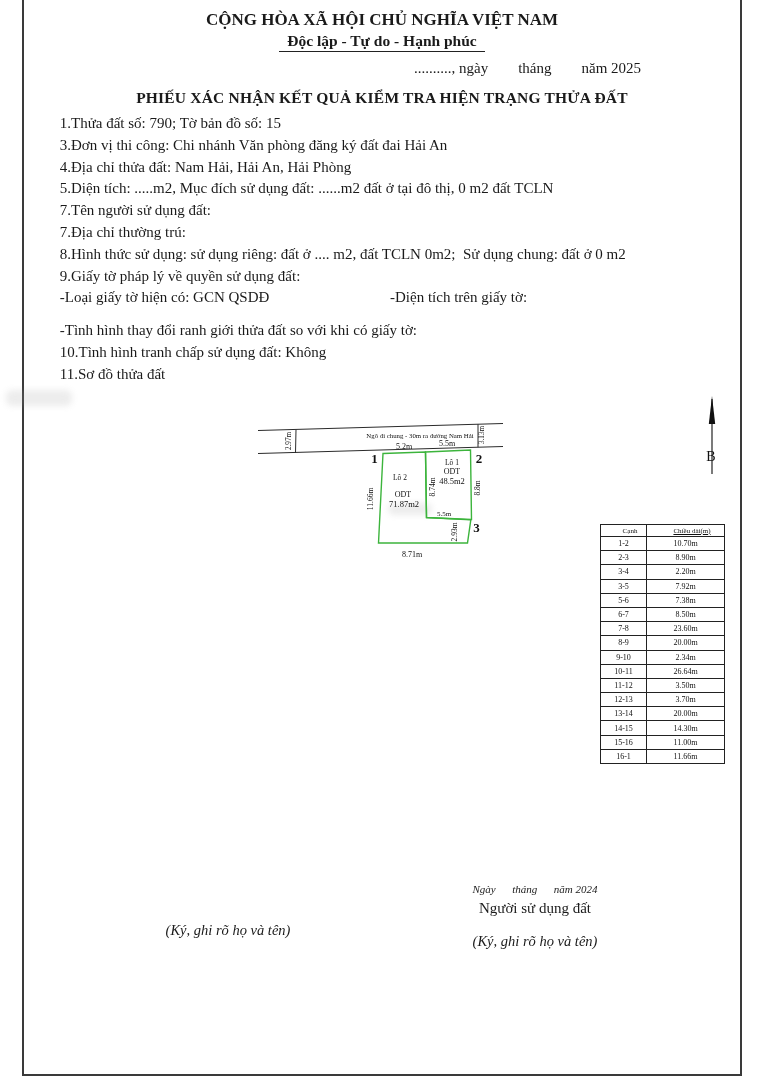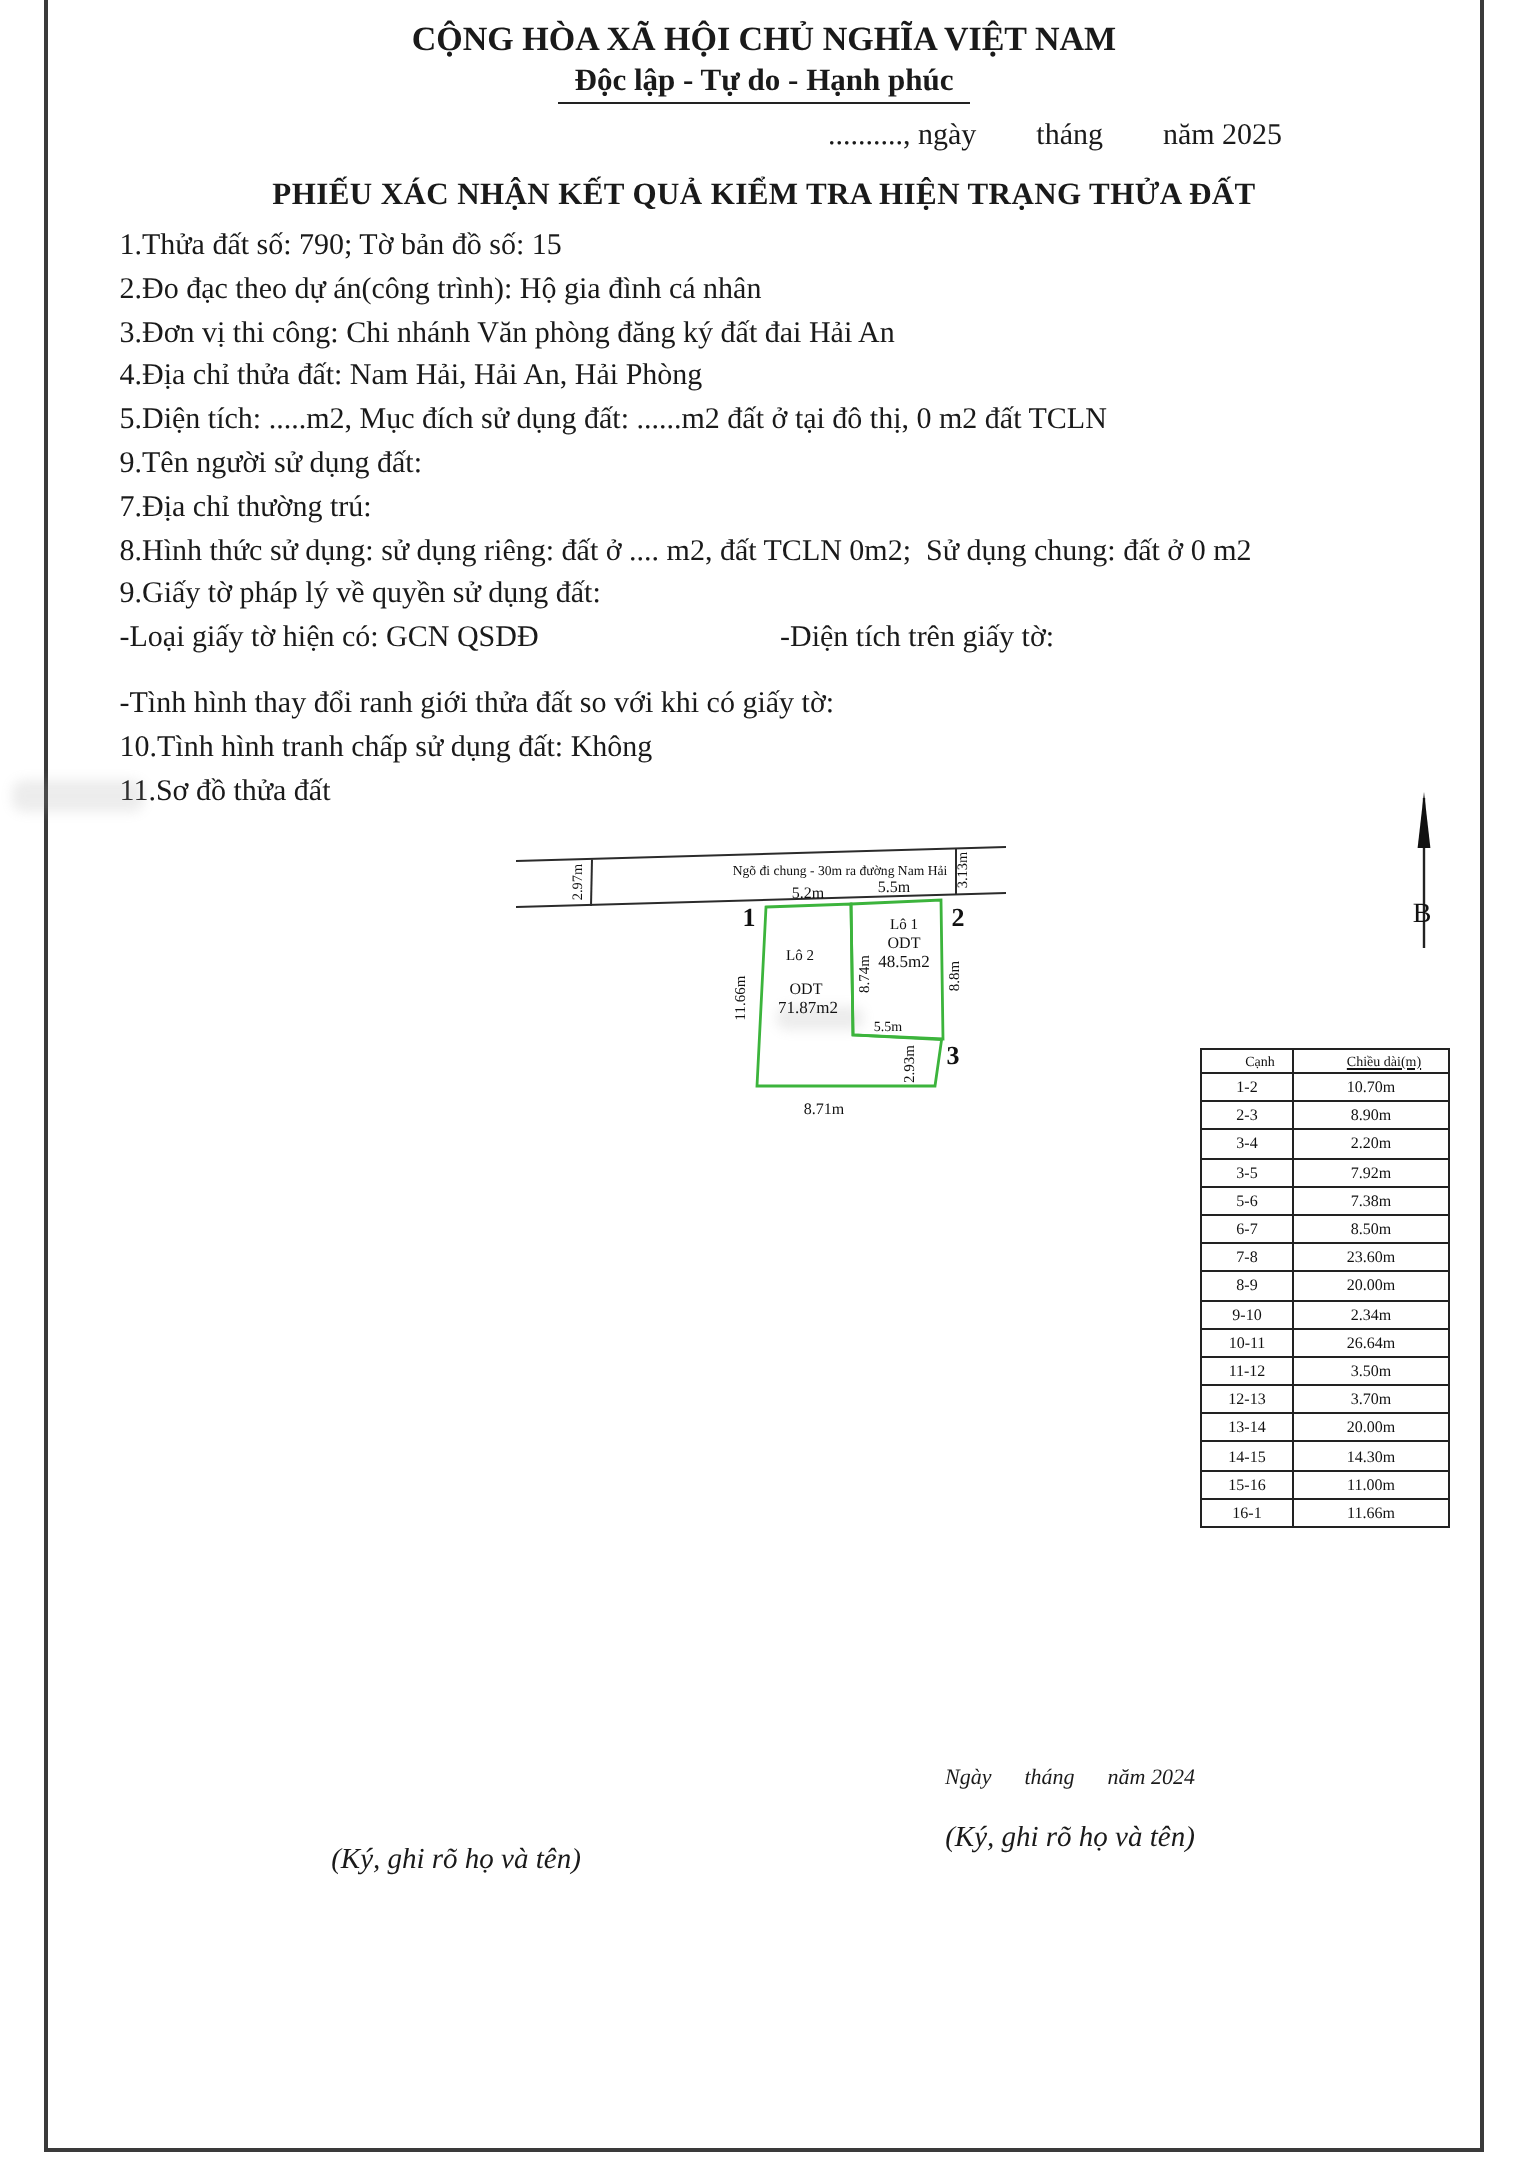--- a/index.html
+++ b/index.html
@@ -42,25 +42,24 @@
 
   <div class="center motto-wrap">
     <span class="motto">Độc lập - Tự do - Hạnh phúc</span>
   </div>
   <div class="center nat-title">CỘNG HÒA XÃ HỘI CHỦ NGHĨA VIỆT NAM</div>
   <div class="dateline-top">.........., ngày        tháng        năm 2025</div>
   <div class="center form-title">PHIẾU XÁC NHẬN KẾT QUẢ KIỂM TRA HIỆN TRẠNG THỬA ĐẤT</div>
 
   <div class="items">
       <div class="form-line"><span> 1.Thửa đất số: 790; Tờ bản đồ số: 15</span></div>
-      <div class="form-line"><span> 2.Đo đạc theo dự án(công trình): Hộ gia đình cá nhân</span></div>
       <div class="form-line"><span> 3.Đơn vị thi công: Chi nhánh Văn phòng đăng ký đất đai Hải An</span></div>
       <div class="form-line"><span> 4.Địa chỉ thửa đất: Nam Hải, Hải An, Hải Phòng</span></div>
       <div class="form-line"><span> 5.Diện tích: .....m2, Mục đích sử dụng đất: ......m2 đất ở tại đô thị, 0 m2 đất TCLN</span></div>
-      <div class="form-line"><span> 9.Tên người sử dụng đất:</span></div>
+      <div class="form-line"><span> 7.Tên người sử dụng đất:</span></div>
       <div class="form-line"><span> 7.Địa chỉ thường trú:</span></div>
       <div class="form-line"><span> 8.Hình thức sử dụng: sử dụng riêng: đất ở .... m2, đất TCLN 0m2;  Sử dụng chung: đất ở 0 m2</span></div>
       <div class="form-line"><span> 9.Giấy tờ pháp lý về quyền sử dụng đất:</span></div>
       <div class="form-line"><span> -Loại giấy tờ hiện có: GCN QSDĐ</span><span class="fi-right">-Diện tích trên giấy tờ:</span></div>
       <div class="form-line gap-before"><span> -Tình hình thay đổi ranh giới thửa đất so với khi có giấy tờ:</span></div>
       <div class="form-line"><span> 10.Tình hình tranh chấp sử dụng đất: Không</span></div>
       <div class="form-line"><span> 11.Sơ đồ thửa đất</span></div>
     </div>
 
   <div class="smudge" style="left:6px;top:390px;width:66px;height:16px;"></div>
@@ -180,18 +179,19 @@
         </tr>
         <tr>
           <td>16-1</td>
           <td>11.66m</td>
         </tr>
       </tbody>
   </table>
 
   <div class="sig-col sig-right">
     <div class="sig-date">Ngày      tháng      năm 2024</div>
+    <div>Người sử dụng đất</div>
     <div class="sig-sub">(Ký, ghi rõ họ và tên)</div>
   </div>
   <div class="sig-col sig-left">
     <div class="sig-sub">(Ký, ghi rõ họ và tên)</div>
   </div>
 </div>
 
 </body></html>

